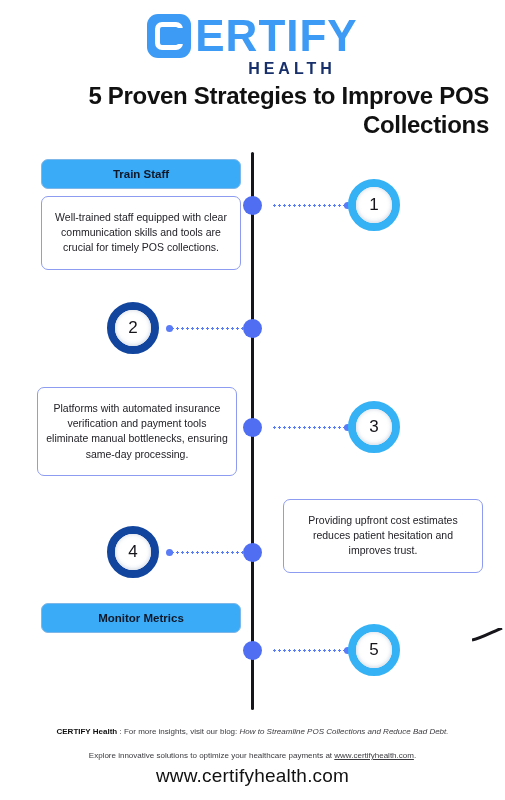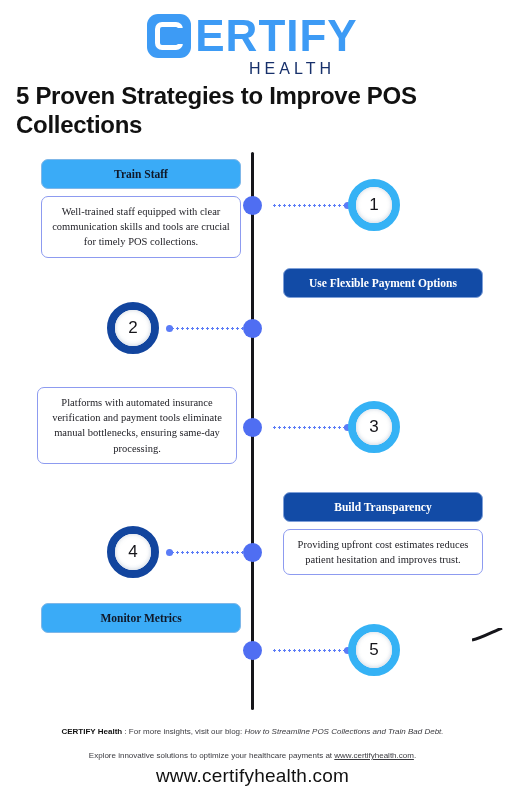--- a/index.html
+++ b/index.html
@@ -31,28 +31,28 @@
   }
   .logo-mark .c-notch{
     position:absolute;right:6px;top:14px;
     width:9px;height:16px;background:#3d9bf5;
   }
   .logo-word{
     font-size:44px;font-weight:700;letter-spacing:1px;
     color:#3d9bf5;line-height:1;
   }
   .logo-sub{
-    font-size:16px;font-weight:400;letter-spacing:4px;
+    font-size:16px;font-weight:700;letter-spacing:4px;
     color:#17306b;margin-top:2px;margin-left:79px;
   }
 
   
   .headline{
     position:absolute;top:82px;left:16px;width:473px;
-    text-align:left;
+    text-align:right;
     font-size:24px;font-weight:700;line-height:1.2;
     color:#111111;letter-spacing:-0.3px;
   }
 
   
   .spine{
     position:absolute;left:251px;top:152px;
     width:3px;height:558px;background:#15151a;
     border-radius:2px;
   }
@@ -80,36 +80,36 @@
   .numcircle.dark{border:8px solid #12459e;background:#f2f5fa;}
   .numcircle .inner{
     width:100%;height:100%;border-radius:50%;
     background:radial-gradient(circle at 50% 42%, #ffffff 55%, #e8eef5 100%);
     display:flex;align-items:center;justify-content:center;
     font-size:17px;font-weight:400;color:#15151a;
     box-shadow:inset 0 0 4px rgba(120,140,170,.35);
   }
 
   
-  .card{position:absolute;width:200px;font-family:Liberation Serif, serif;}
+  .card{position:absolute;width:200px;}
   .card-head{
     border-radius:7px;
     padding:8px 6px;
     text-align:center;
     font-size:11.5px;font-weight:700;
     box-sizing:border-box;
   }
   .card-head.light{background:#3aabf7;color:#101828;border:1px solid #7fb7e8;}
   .card-head.dark{background:#124ba6;color:#ffffff;border:1px solid #7fa0d8;}
   .card-body{
     margin-top:7px;
     border:1px solid #8d9bf0;
     border-radius:7px;
     background:#ffffff;
-    padding:7px 8px;
+    padding:13px 8px;
     text-align:center;
     font-size:10.5px;line-height:1.45;
     color:#222228;
     box-sizing:border-box;
   }
 
   
   .foot{
     position:absolute;left:16px;width:473px;text-align:center;
     font-size:8px;color:#3a3a3f;line-height:1.4;
@@ -179,43 +179,41 @@
 <div class="numcircle light" style="left:348px;top:624px;">
   <div class="inner">5</div>
 </div>
 
 <div class="card" style="left:41px;top:159px;">
   <div class="card-head light">Train Staff</div>
   <div class="card-body">Well-trained staff equipped with clear communication skills and tools are crucial for timely POS collections.</div>
 </div>
 
 <div class="card" style="left:283px;top:268px;">
-  <div class="card-head dark">Use Flexible Payment Options</div>
 </div>
 
 <div class="card" style="left:37px;top:380px;">
   <div class="card-body">Platforms with automated insurance verification and payment tools eliminate manual bottlenecks, ensuring same-day processing.</div>
 </div>
 
 <div class="card" style="left:283px;top:492px;">
-  <div class="card-head dark">Build Transparency</div>
   <div class="card-body">Providing upfront cost estimates reduces patient hesitation and improves trust.</div>
 </div>
 
 <div class="card" style="left:41px;top:603px;border-radius:20px;">
   <div class="card-head light">Monitor Metrics</div>
 </div>
 
 <div class="edge-stroke">
   <svg width="34" height="18" viewBox="0 0 34 18">
     <path d="M0 12 C 10 10, 20 4, 30 0" stroke="#15151a" stroke-width="3" fill="none"></path>
   </svg>
 </div>
 
 <div class="foot" style="top:726px;">
-  <span class="b">CERTIFY Health</span><span> : For more insights, visit our blog: </span><span class="i">How to Streamline POS Collections and Train Bad Debt.</span>
+  <span class="b">CERTIFY Health</span><span> : For more insights, visit our blog: </span><span class="i">How to Streamline POS Collections and Reduce Bad Debt.</span>
 </div>
 
 <div class="foot" style="top:750px;">
   <span>Explore innovative solutions to optimize your healthcare payments at </span><span class="u">www.certifyhealth.com</span><span>.</span>
 </div>
 
 <div class="bigurl">www.certifyhealth.com</div>
 
 </body></html>

